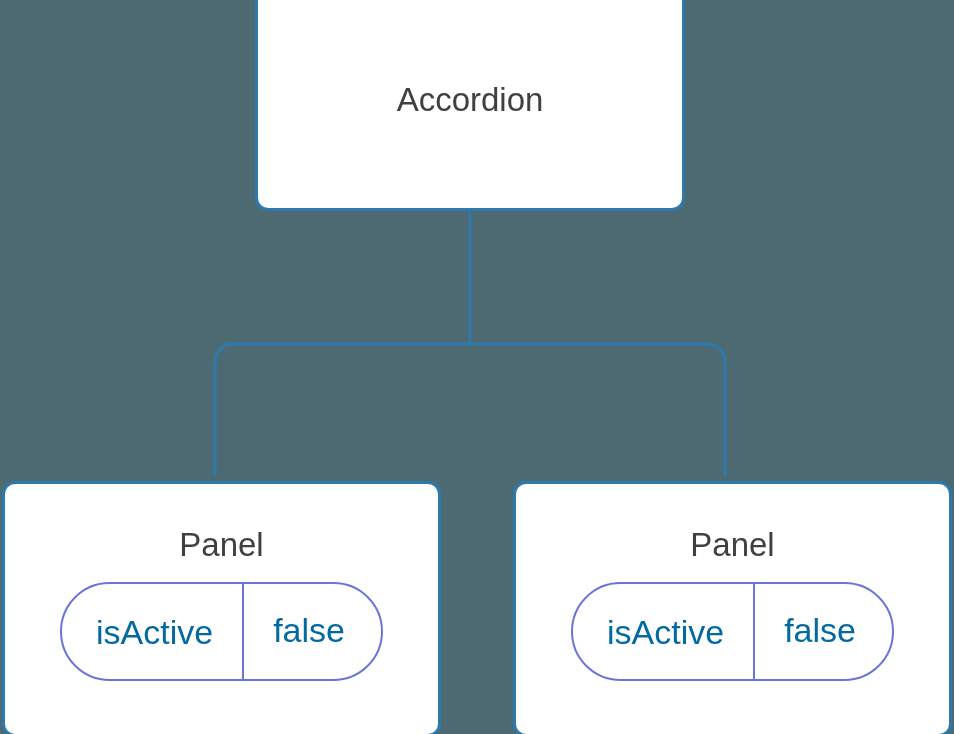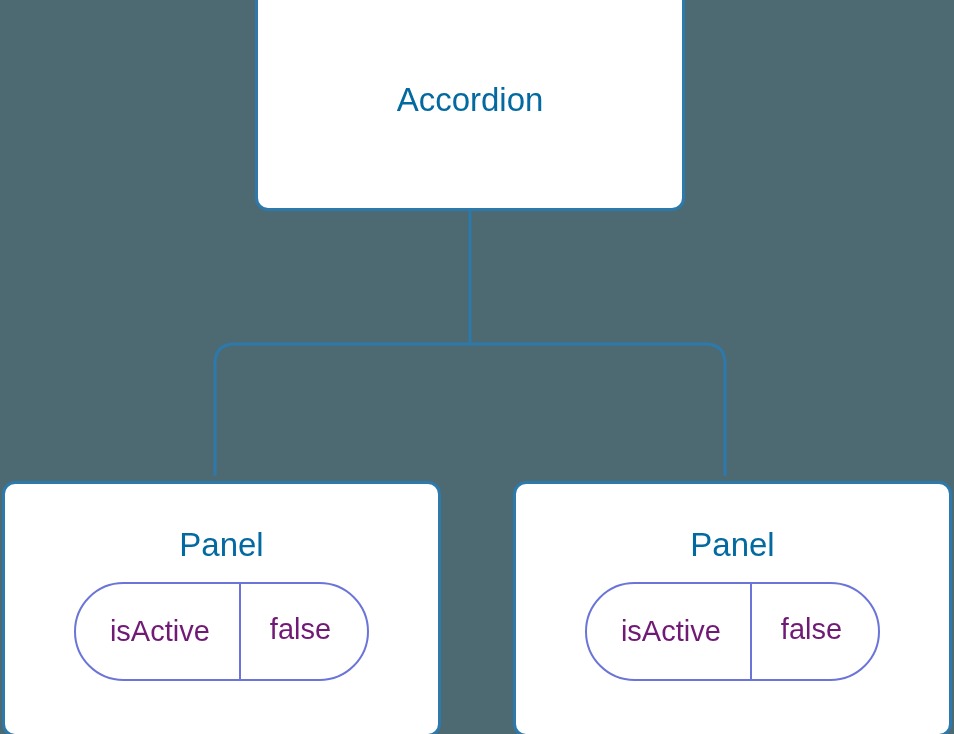--- a/index.html
+++ b/index.html
@@ -39,21 +39,21 @@
     background: #ffffff;
     border: 3px solid #2d79ab;
     border-radius: 13px;
     box-sizing: border-box;
     display: flex;
     flex-direction: column;
     align-items: center;
   }
 
   .node-title {
-    color: #0369a1;
+    color: #404040;
     font-size: 33px;
     line-height: 1;
     white-space: nowrap;
   }
 
   
   #node-accordion {
     left: 255px;
     top: -24px;
     width: 430px;
@@ -85,22 +85,22 @@
     border: 2px solid #6b74d8;
     border-radius: 999px;
     background: transparent;
     height: 95px;
   }
   .prop-name,
   .prop-value {
     display: flex;
     align-items: center;
     justify-content: center;
-    color: #701a75;
-    font-size: 29px;
+    color: #0369a1;
+    font-size: 34px;
     line-height: 1;
     white-space: nowrap;
     box-sizing: border-box;
   }
   .prop-name {
     padding: 0 29px 0 34px;
     border-right: 2px solid #6b74d8;
   }
   .prop-value {
     padding: 0 36px 4px 29px;

